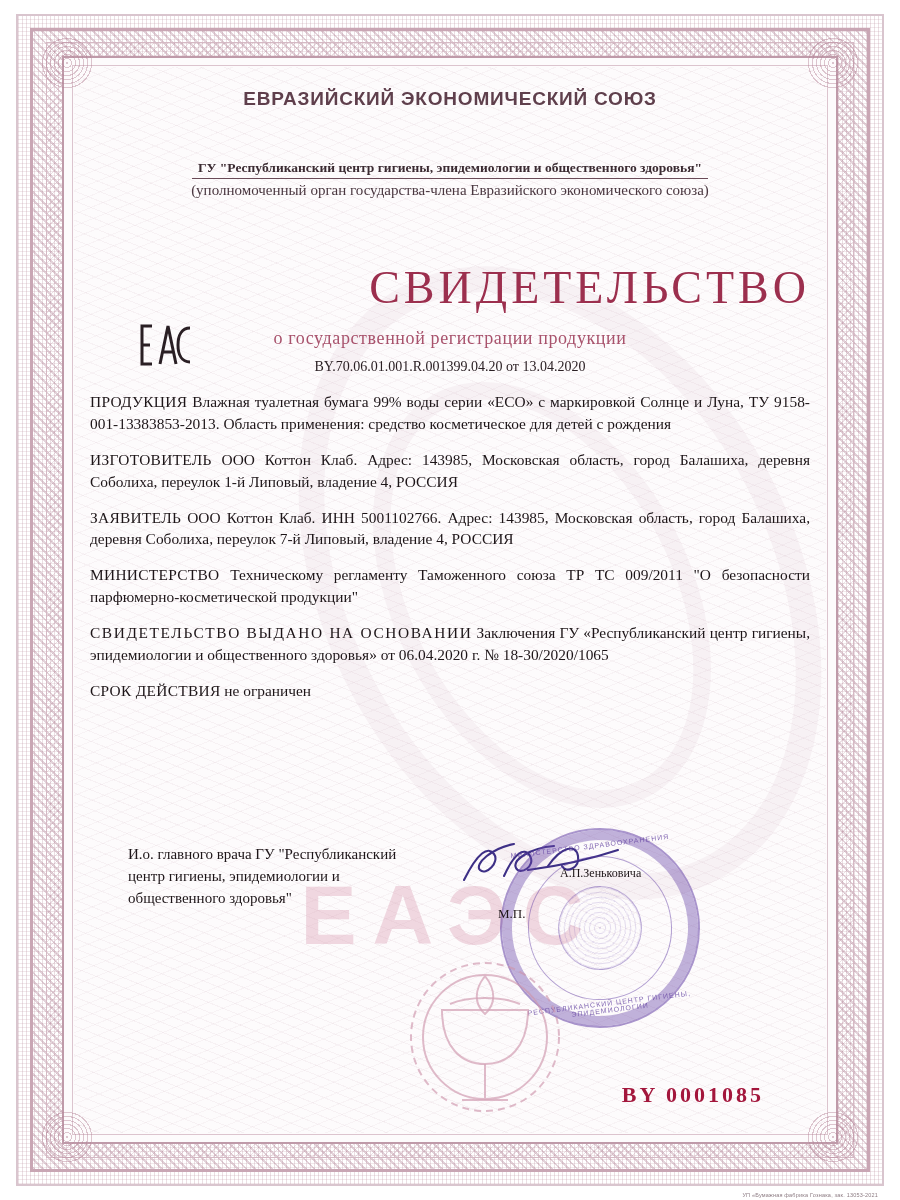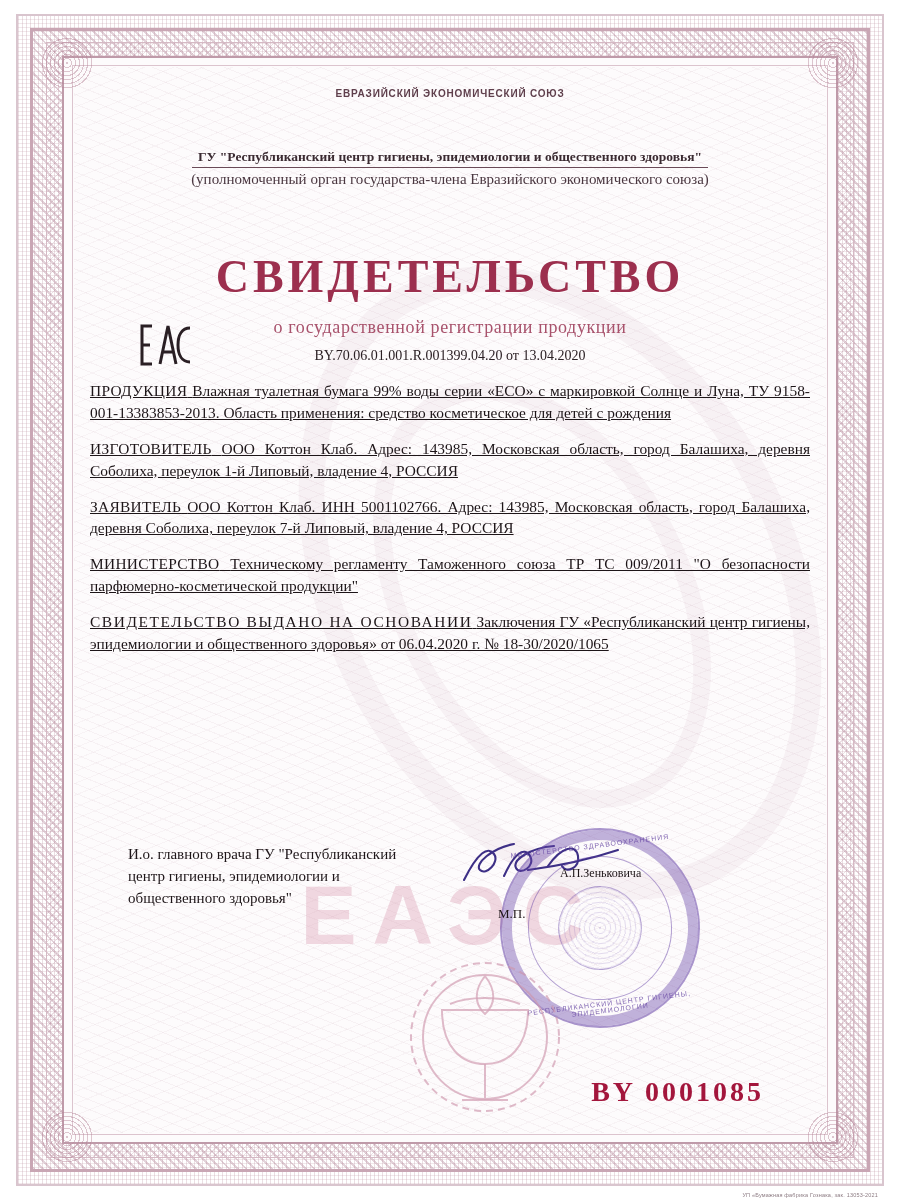--- a/index.html
+++ b/index.html
@@ -102,21 +102,21 @@
   .content {
     position: absolute;
     left: 90px; top: 70px; right: 90px; bottom: 70px;
   }
 
   .union-title {
     text-align: center;
     margin-top: 18px;
     font-family: "Liberation Sans", sans-serif;
     font-weight: bold;
-    font-size: 10px;
+    font-size: 19px;
     letter-spacing: 0.8px;
     color: #5f3f4c;
   }
 
   .authority {
     margin-top: 48px;
     text-align: center;
   }
   .authority-line {
     display: inline-block;
@@ -128,23 +128,23 @@
   }
   .authority-sub {
     margin-top: 3px;
     text-align: center;
     font-size: 15px;
     color: #4a3740;
   }
 
   .cert-title {
     margin-top: 62px;
-    text-align: center;
+    text-align: right;
     font-family: "Liberation Serif", serif;
-    font-weight: bold;
+    font-weight: normal;
     font-size: 46px;
     letter-spacing: 4px;
     color: #9c2f4e;
     text-shadow: 0 1px 0 rgba(255,255,255,0.7);
   }
   .cert-subtitle {
     margin-top: 14px;
     text-align: center;
     font-size: 18px;
     color: #a8526c;
@@ -166,21 +166,20 @@
     width: 56px;
     height: 46px;
   }
 
   .body-block {
     margin-top: 16px;
     font-size: 15.4px;
     line-height: 1.42;
     color: #1d1518;
     text-align: justify;
-    text-decoration: underline;
   }
   .body-block p {
     margin: 0 0 14px 0;
   }
   .lbl {
     letter-spacing: 0.3px;
   }
   .lbl-wide {
     letter-spacing: 1.6px;
   }
@@ -271,21 +270,21 @@
     height: 170px;
     opacity: 0.85;
   }
 
   .serial {
     position: absolute;
     right: 46px;
     bottom: 22px;
     font-family: "Liberation Serif", serif;
     font-weight: bold;
-    font-size: 28px;
+    font-size: 22px;
     letter-spacing: 3px;
     color: #a3163c;
   }
 
   .footprint {
     position: absolute;
     right: 22px;
     bottom: 2px;
     font-family: "Liberation Sans", sans-serif;
     font-size: 5.5px;
@@ -352,20 +351,24 @@
         <span class="lbl">ЗАЯВИТЕЛЬ</span>
         <span>ООО Коттон Клаб. ИНН 5001102766. Адрес: 143985, Московская область, город Балашиха, деревня Соболиха, переулок 7-й Липовый, владение 4, РОССИЯ</span>
       </p>
       <p>
         <span class="lbl">МИНИСТЕРСТВО</span>
         <span>Техническому регламенту Таможенного союза ТР ТС 009/2011 "О безопасности парфюмерно-косметической продукции"</span>
       </p>
       <p>
         <span class="lbl-wide">СВИДЕТЕЛЬСТВО ВЫДАНО НА ОСНОВАНИИ</span>
         <span>Заключения ГУ «Республиканский центр гигиены, эпидемиологии и общественного здоровья» от 06.04.2020 г. № 18-30/2020/1065</span>
+      </p>
+      <p>
+        <span class="lbl">СРОК ДЕЙСТВИЯ</span>
+        <span>не ограничен</span>
       </p>
     </div>
 
     <div class="sign-area">
 
       <div class="sign-role">И.о. главного врача ГУ "Республиканский центр гигиены, эпидемиологии и общественного здоровья"</div>
 
       <div class="signature-ink">
         <svg viewBox="0 0 180 58" width="180" height="58" aria-hidden="true">
           <g fill="none" stroke="#3d2f86" stroke-width="2.1" stroke-linecap="round">

